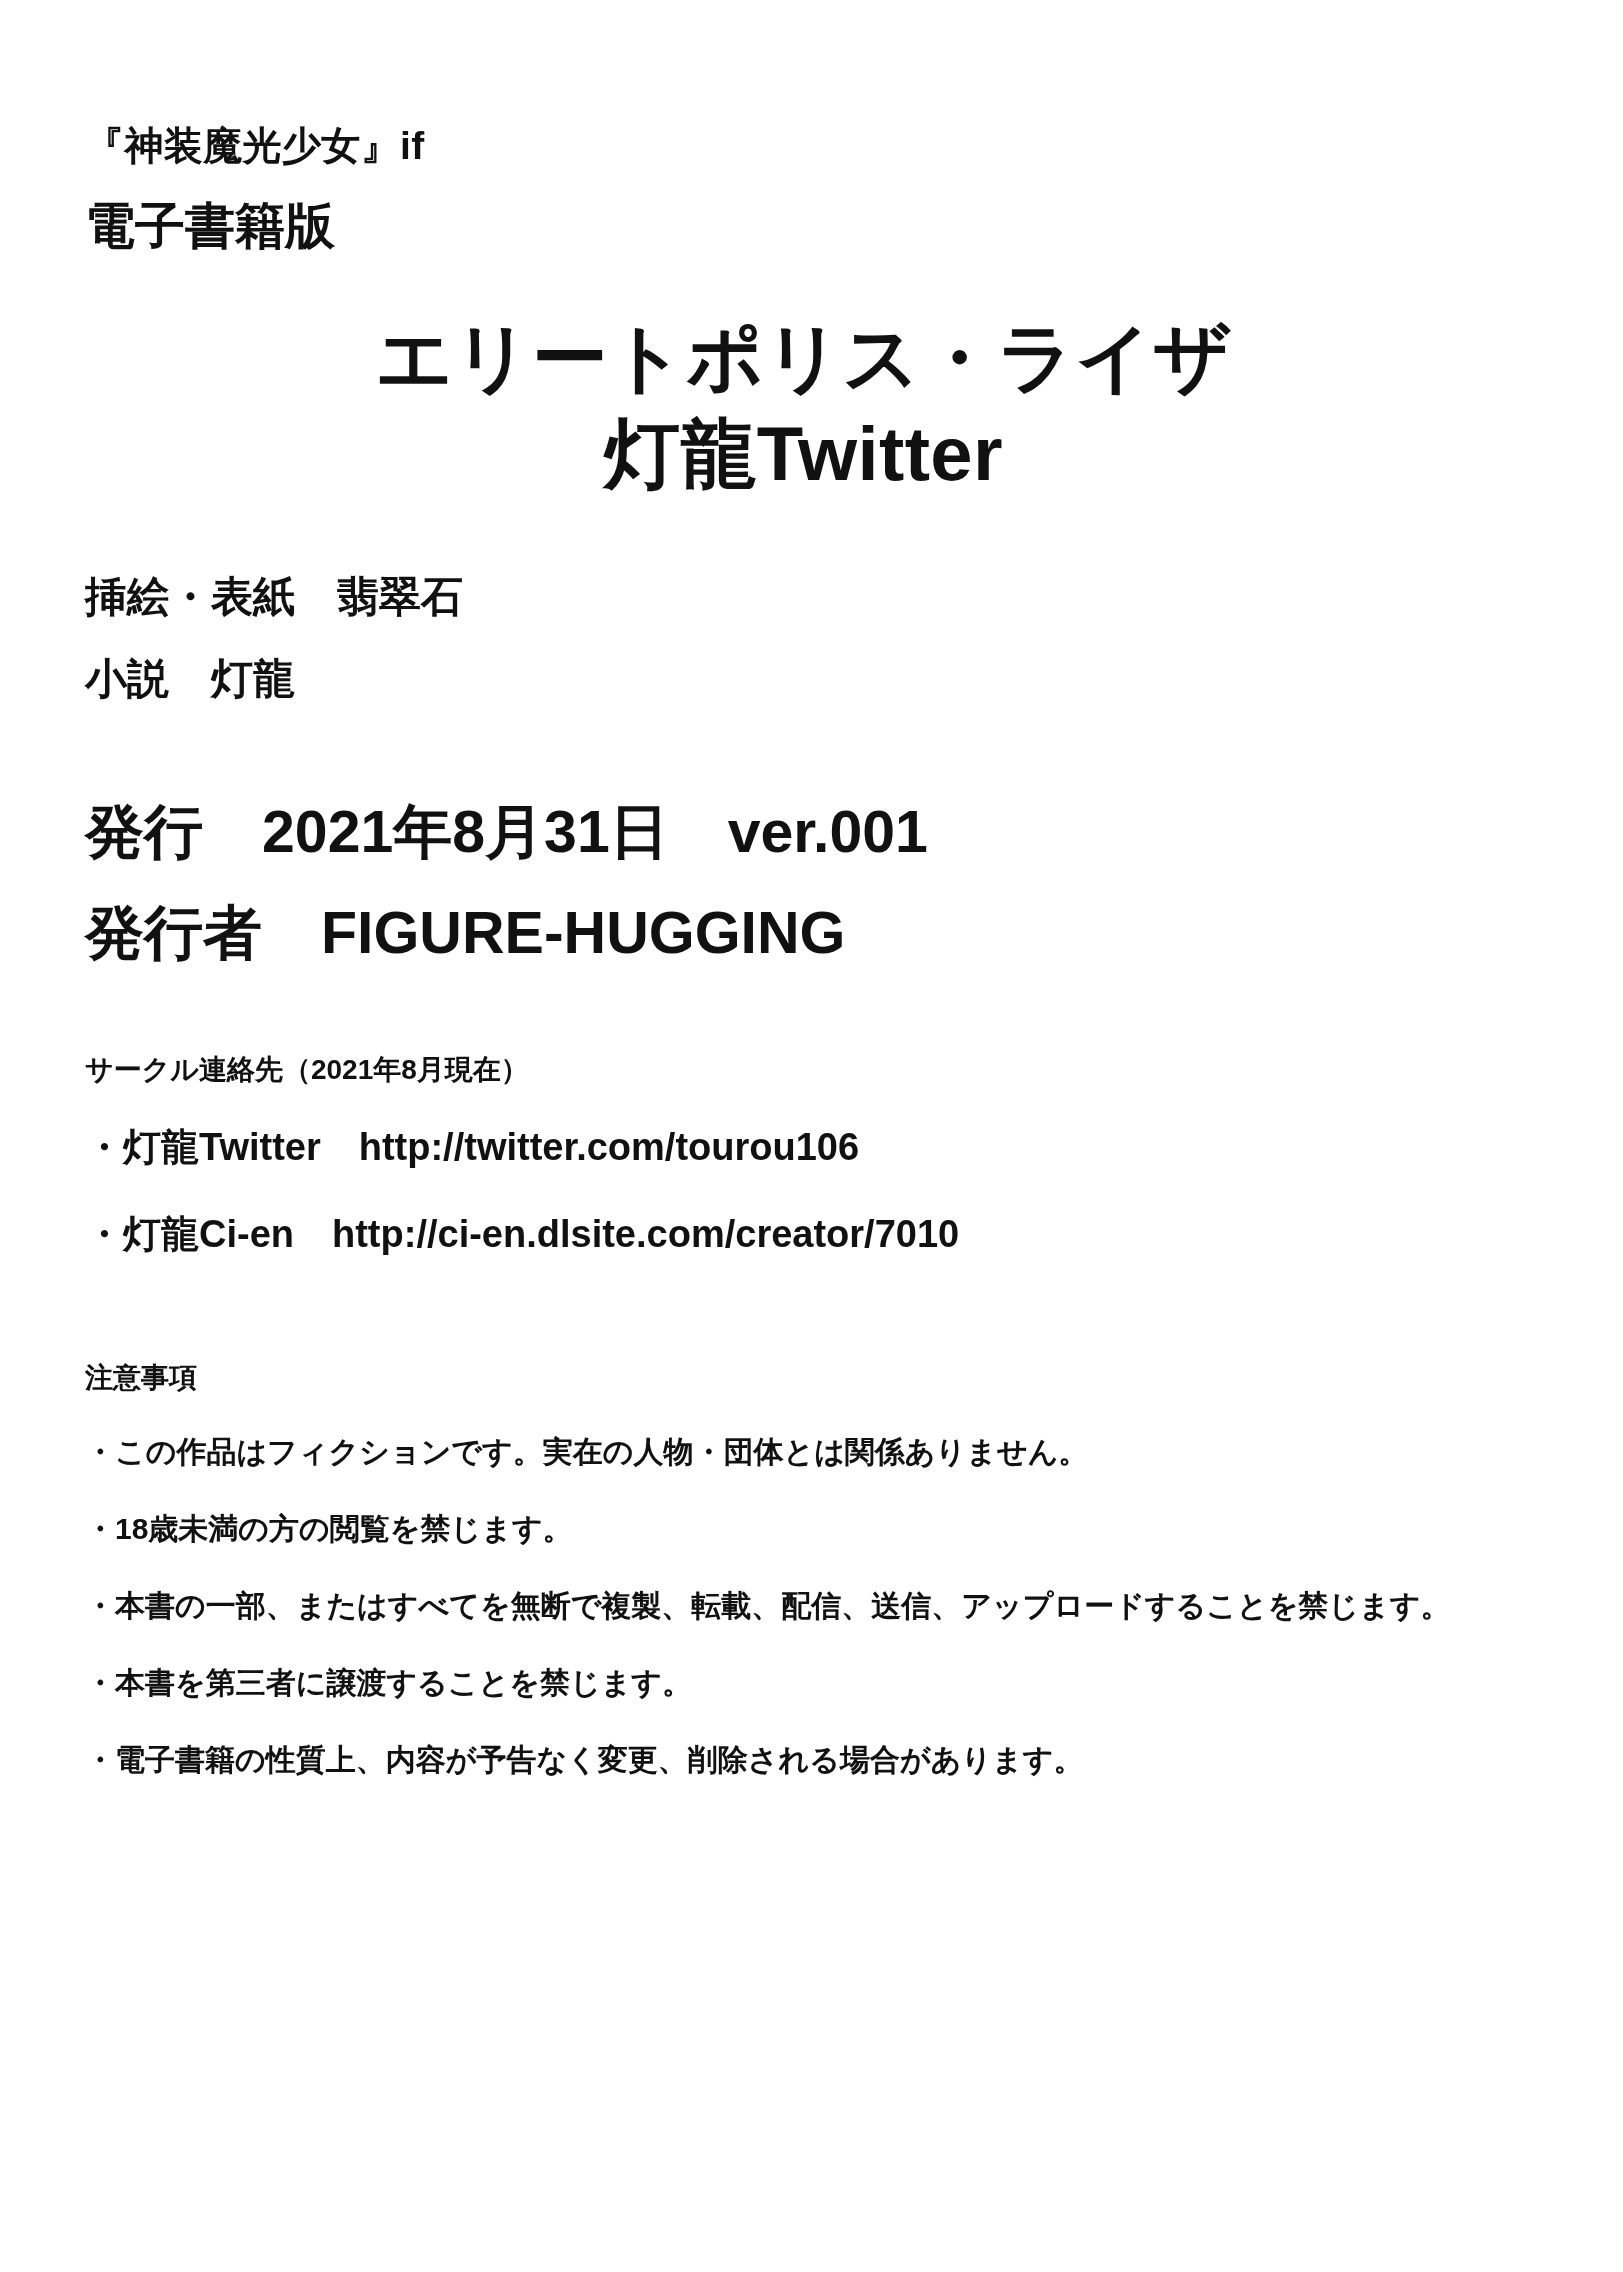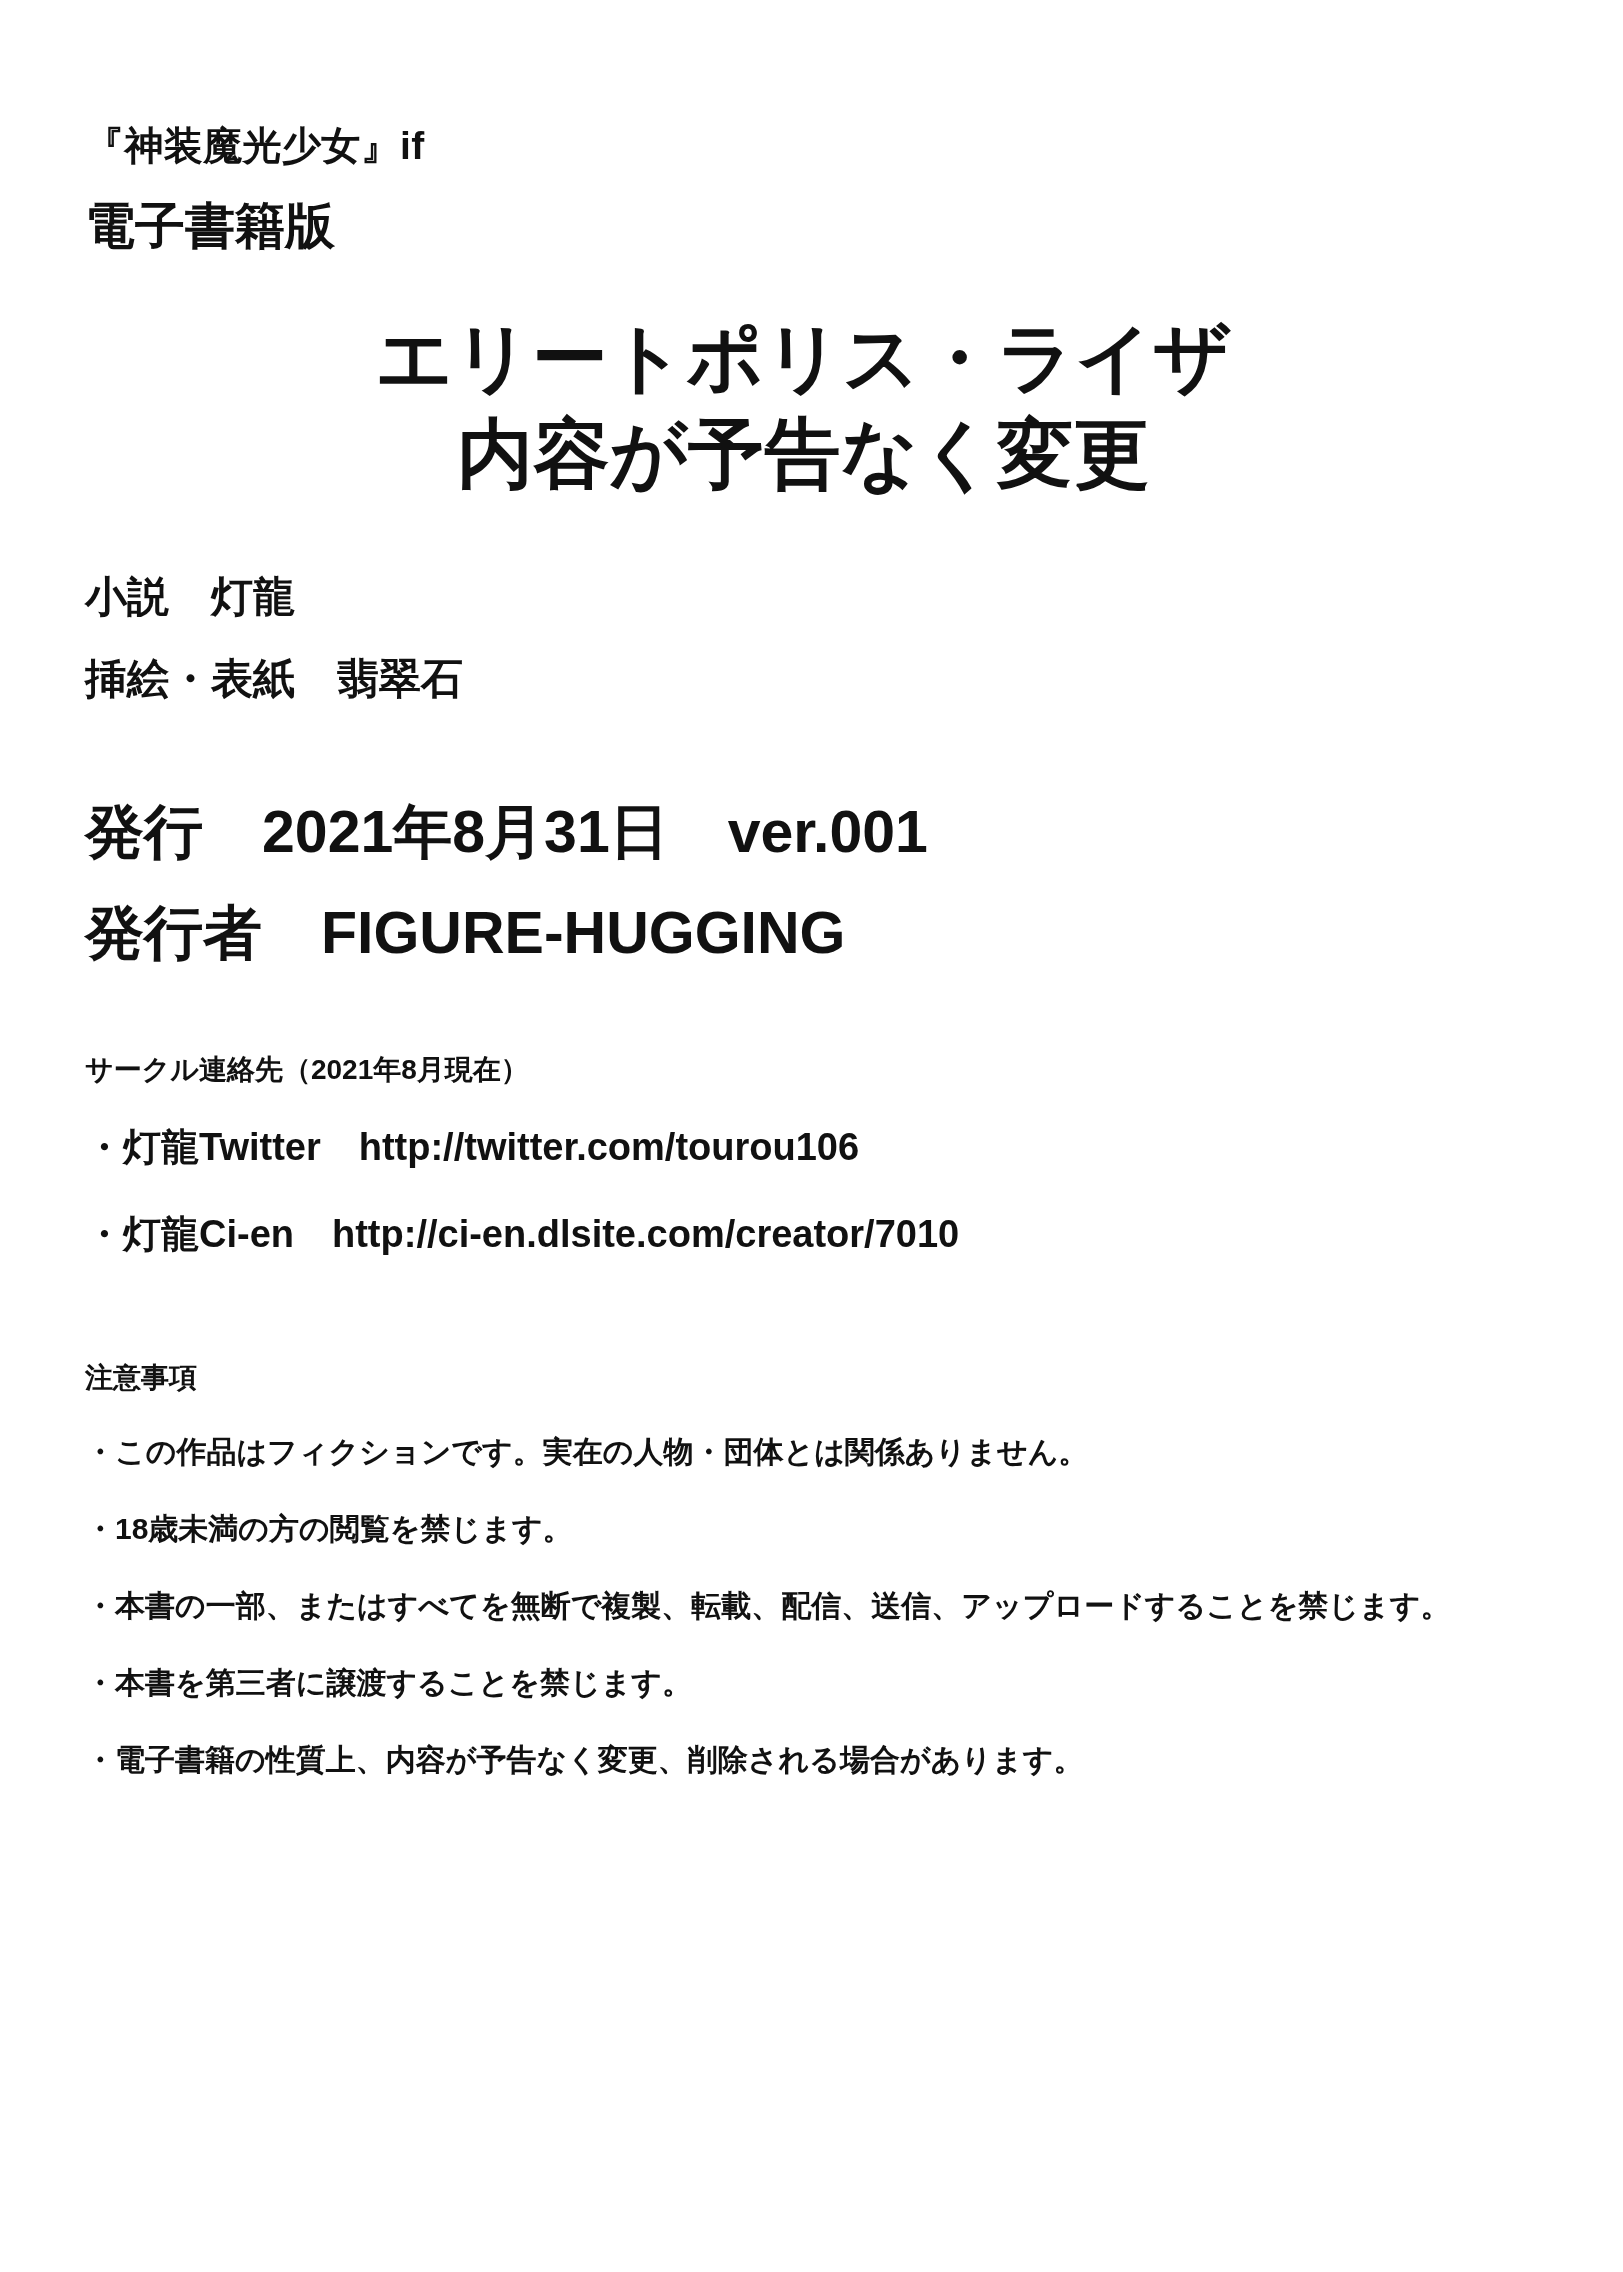--- a/index.html
+++ b/index.html
@@ -101,26 +101,26 @@
 </head>
 <body>
 
 <div class="page">
 
   <p class="series-line">『神装魔光少女』if</p>
   <p class="format-line">電子書籍版</p>
 
   <div class="title-block">
     <p class="title-line">エリートポリス・ライザ</p>
-    <p class="title-line">内容が予告なく変更</p>
+    <p class="title-line">灯龍Twitter</p>
   </div>
 
   <div class="credits">
+    <p class="credit-line">挿絵・表紙　翡翠石</p>
     <p class="credit-line">小説　灯龍</p>
-    <p class="credit-line">挿絵・表紙　翡翠石</p>
   </div>
 
   <div class="publish">
     <p class="publish-line">発行　2021年8月31日　ver.001</p>
     <p class="publish-line">発行者　FIGURE-HUGGING</p>
   </div>
 
   <div class="section">
     <p class="section-heading">サークル連絡先（2021年8月現在）</p>
     <p class="section-item">・灯龍Twitter　http://twitter.com/tourou106</p>

